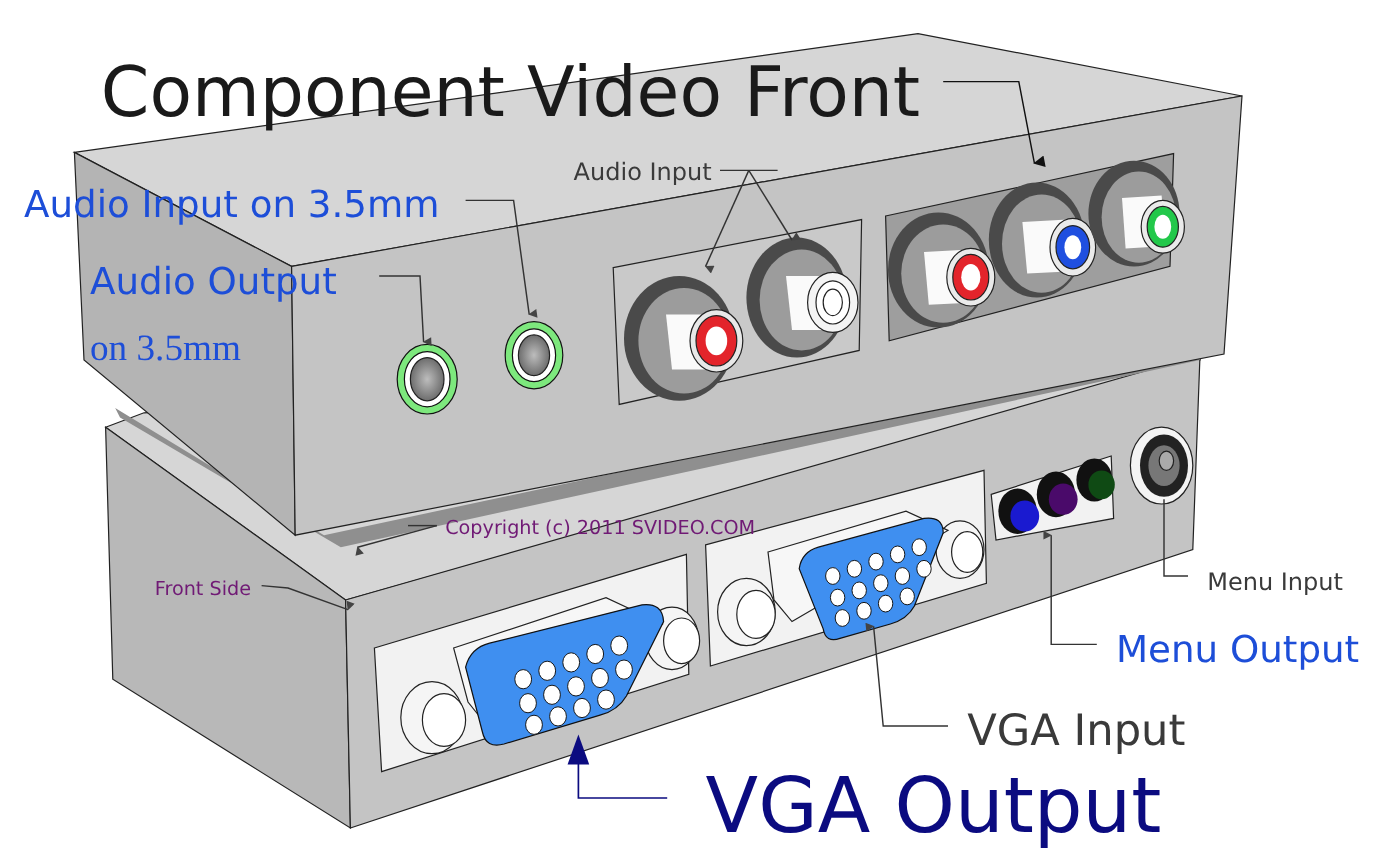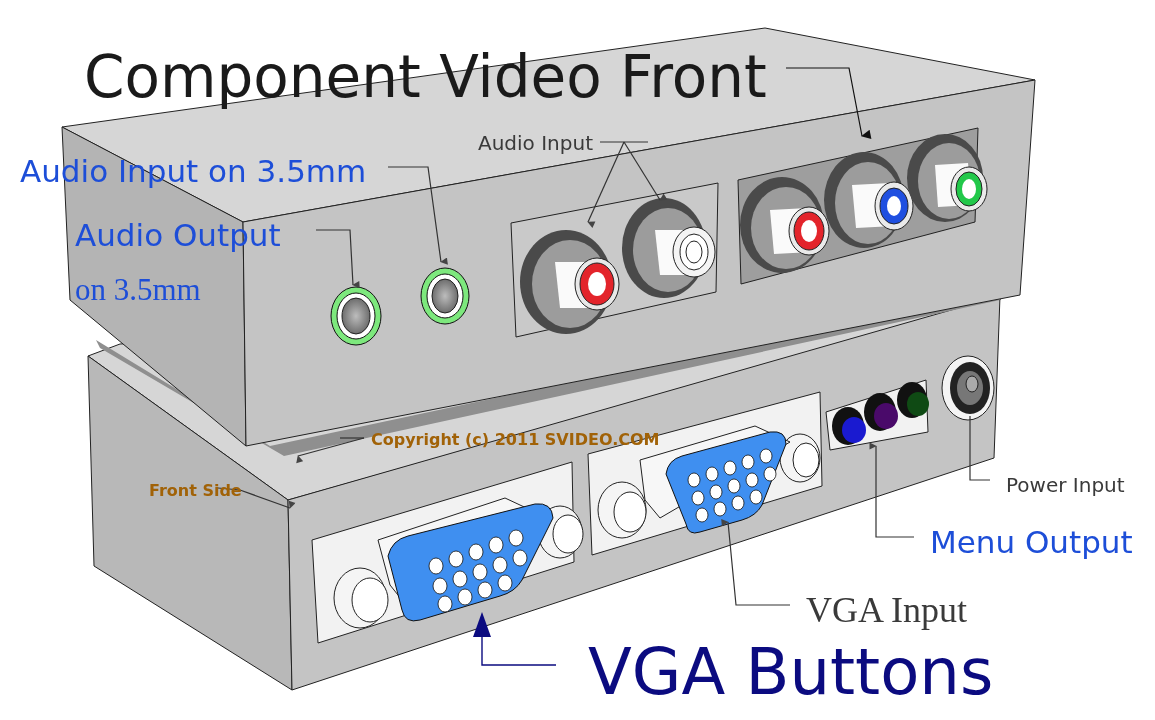--- a/index.html
+++ b/index.html
@@ -1,24 +1,24 @@
 <!DOCTYPE html>
 <html><head>
 <meta charset="utf-8">
 <style>
   html, body { margin: 0; padding: 0; background: #ffffff; }
   body { width: 1155px; height: 720px; position: relative; overflow: hidden;
          font-family: "DejaVu Sans", sans-serif; }
   svg.scene { position: absolute; left: 0; top: 0; }
   .lbl { position: absolute; white-space: nowrap; line-height: 1; color: #3a3a3a; }
   .title { font-size: 58px; color: #1a1a1a; }
-  .big { font-size: 36px; color: #3a3a3a; font-family: Liberation Serif, serif; }
+  .big { font-size: 36px; color: #3a3a3a; }
   .med { font-size: 31px; color: #1d4ed8; }
   .small { font-size: 20px; color: #3a3a3a; }
-  .tiny { font-size: 16px; color: #a16207; font-weight: bold; }
+  .tiny { font-size: 16px; color: #701a75; }
   .vga-out { font-size: 64px; color: #0b0b80; }
 </style>
 </head>
 <body>
 
 <svg class="scene" width="1155" height="720" viewBox="0 0 1155 720">
   <defs>
     <marker id="arrowBlack" viewBox="0 0 10 10" refX="5" refY="9" markerWidth="8" markerHeight="10" orient="auto-start-reverse">
       <path d="M0,0 L10,0 L5,10 z" fill="#111"></path>
     </marker>
@@ -203,17 +203,17 @@
   <polyline points="482,620 482,665 556,665" fill="none" stroke="#0b0b80" stroke-width="1.4"></polyline>
   <polygon points="482,612 473,637 491,637" fill="#0b0b80"></polygon>
 </svg>
 
 <div class="lbl title" style="left:84px; top:48px;">Component Video Front</div>
 <div class="lbl small" style="left:462px; top:133px;margin-left:16px;">Audio Input</div>
 <div class="lbl med" style="left:20px; top:156px;">Audio Input on 3.5mm</div>
 <div class="lbl med" style="left:75px; top:220px;text-align:right;">Audio Output</div>
 <div class="lbl med" style="left:75px; top:274px;font-family:Liberation Serif, serif;">on 3.5mm</div>
 <div class="lbl tiny" style="left:371px; top:432px;">Copyright (c) 2011 SVIDEO.COM</div>
-<div class="lbl tiny" style="left:129px; top:483px;margin-left:20px;">Front Side</div>
-<div class="lbl small" style="left:1006px; top:475px;">Power Input</div>
+<div class="lbl tiny" style="left:129px; top:483px;">Front Side</div>
+<div class="lbl small" style="left:1006px; top:475px;">Menu Input</div>
 <div class="lbl med" style="left:930px; top:527px;">Menu Output</div>
 <div class="lbl big" style="left:806px; top:592px;">VGA Input</div>
-<div class="lbl vga-out" style="left:588px; top:640px;">VGA Buttons</div>
+<div class="lbl vga-out" style="left:588px; top:640px;">VGA Output</div>
 
 </body></html>

